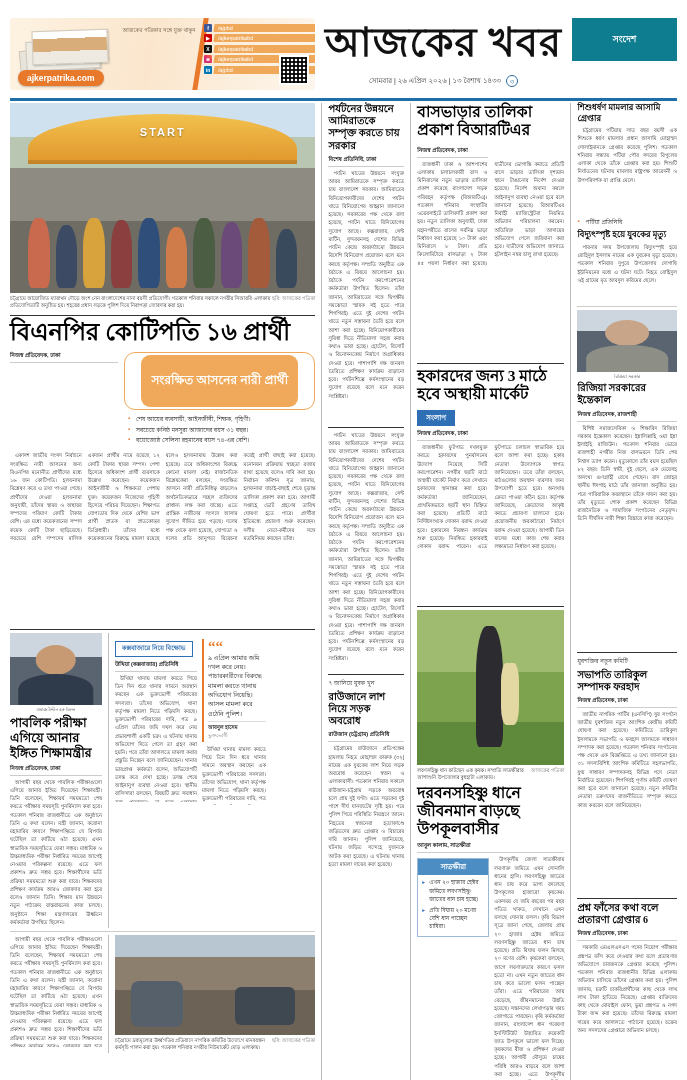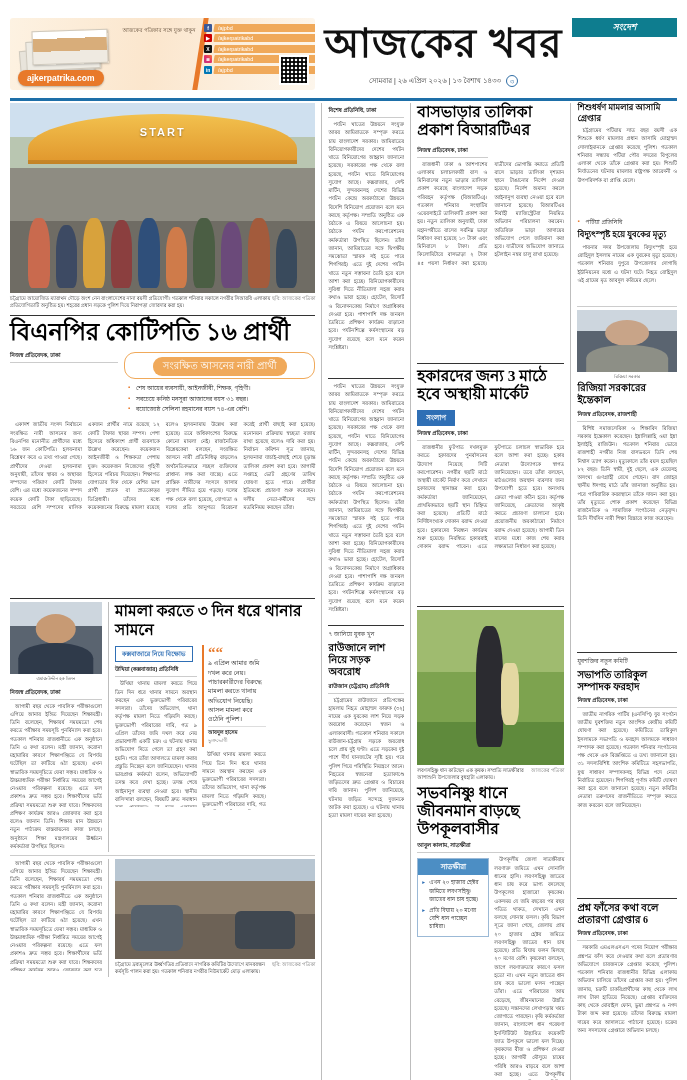--- a/index.html
+++ b/index.html
@@ -54,30 +54,30 @@
               padding:1px 0 1px 4px; border-radius:1px; transform:skewX(-9deg); }
   .soc-name span { display:inline-block; transform:skewX(9deg); }
   .qr { position:absolute; right:6px; bottom:5px; width:30px; height:30px;
         background:
           repeating-linear-gradient(0deg,#222 0 2px,#fff 2px 4px),
           repeating-linear-gradient(90deg,#222 0 2px,#fff 2px 4px);
         background-blend-mode:multiply; border:2px solid #fff; }
 
   .title-wrap { flex:1; display:flex; flex-direction:column;
                 align-items:center; justify-content:center; padding:0 6px; }
-  .paper-title { font-family:Liberation Sans, sans-serif; font-size:40px; font-weight:bold;
+  .paper-title { font-family:Liberation Serif, serif; font-size:40px; font-weight:bold;
                  color:#111; letter-spacing:1px; line-height:1; }
   .dateline { margin-top:12px; display:flex; align-items:center; gap:5px;
               font-size:7px; color:#333; }
   .date-badge { width:12px; height:12px; border:1px solid #2e6ca4; border-radius:50%;
                 color:#2e6ca4; font-size:7px; line-height:11px; text-align:center; }
 
   .side-head { width:105px; flex:none; }
   .side-title { background:#0e7d8f; color:#fff; text-align:center;
-                font-size:9px; font-weight:bold; padding:2px 0;font-style:italic; }
+                font-size:9px; font-weight:bold; padding:14px 0; }
 
   .rule-thick { height:3px; background:#1e6fa8; margin:6px 0 2px; }
 
   
   .body-grid { display:flex; gap:6px; }
   .col { }
   .col-a { width:322px; }
   .col-b { width:80px; }
   .col-c { width:155px; }
   .col-d { width:105px; }
@@ -151,21 +151,21 @@
   }
   .crowd::before { content:""; position:absolute; left:8%; bottom:8%; width:26%;
     height:46%; background:#55606b; border-radius:8px; }
   .crowd::after { content:""; position:absolute; right:10%; bottom:10%; width:30%;
     height:38%; background:#3f4750; border-radius:6px; }
 
   
   .pill-box { border:1px solid #f0a95a; border-radius:11px; padding:2px 0;
               text-align:center; margin:4px 0 3px; }
   .pill-box .pill-t { display:inline-block; background:#f0a95a; color:#fff;
-              font-size:10px; font-weight:normal; padding:1px 10px; border-radius:9px; }
+              font-size:12px; font-weight:bold; padding:16px 10px; border-radius:9px; }
   .bullets { font-size:6px; color:#222; line-height:1.55; padding:2px 4px 3px; }
   .bullets li { list-style:none; position:relative; padding-left:8px; margin-bottom:1px; }
   .bullets li::before { content:"\25AA"; position:absolute; left:0; top:-1px;
                         color:#e8792a; font-size:6px; }
 
   .tag-blue { display:inline-block; background:#2f6fb5; color:#fff;
               font-size:7px; font-weight:bold; padding:2px 9px; }
   .tag-blue-o { display:inline-block; border:1px solid #2f6fb5; color:#2f6fb5;
               font-size:6.4px; font-weight:bold; padding:1.5px 6px; }
 
@@ -292,30 +292,30 @@
         <p>একাদশ জাতীয় সংসদ নির্বাচনে সংরক্ষিত নারী আসনের জন্য বিএনপির মনোনীত প্রার্থীদের মধ্যে ১৬ জন কোটিপতি। হলফনামা বিশ্লেষণ করে এ তথ্য পাওয়া গেছে। প্রার্থীদের দেওয়া হলফনামা অনুযায়ী, তাঁদের স্থাবর ও অস্থাবর সম্পদের পরিমাণ কোটি টাকার বেশি। এর মধ্যে কয়েকজনের সম্পদ কয়েক কোটি টাকা ছাড়িয়েছে। সবচেয়ে বেশি সম্পদের মালিক একজন প্রার্থীর নামে রয়েছে ১২ কোটি টাকার স্থাবর সম্পদ। পেশা হিসেবে অধিকাংশ প্রার্থী ব্যবসাকে উল্লেখ করেছেন। কয়েকজন আইনজীবী ও শিক্ষকতা পেশায় যুক্ত। কয়েকজন নিজেদের গৃহিণী হিসেবে পরিচয় দিয়েছেন। শিক্ষাগত যোগ্যতার দিক থেকে বেশির ভাগ প্রার্থী স্নাতক বা স্নাতকোত্তর ডিগ্রিধারী। তাঁদের মধ্যে কয়েকজনের বিরুদ্ধে মামলা রয়েছে বলেও হলফনামায় উল্লেখ করা হয়েছে। তবে অধিকাংশের বিরুদ্ধে কোনো মামলা নেই। রাজনৈতিক বিশ্লেষকেরা বলছেন, সংরক্ষিত আসনে নারী প্রতিনিধিত্ব বাড়লেও অর্থনৈতিকভাবে সচ্ছল ব্যক্তিদের প্রাধান্য লক্ষ করা যাচ্ছে। এতে প্রান্তিক নারীদের সংসদে আসার সুযোগ সীমিত হয়ে পড়ছে। দলের পক্ষ থেকে বলা হয়েছে, যোগ্যতা ও দলের প্রতি আনুগত্য বিবেচনা করেই প্রার্থী বাছাই করা হয়েছে। মনোনয়ন প্রক্রিয়ায় স্বচ্ছতা বজায় রাখা হয়েছে বলেও দাবি করা হয়। নির্বাচন কমিশন সূত্র জানায়, হলফনামা যাচাই-বাছাই শেষে চূড়ান্ত তালিকা প্রকাশ করা হবে। আগামী সপ্তাহে ভোট গ্রহণের তারিখ ঘোষণা হতে পারে। প্রার্থীরা ইতিমধ্যে প্রচারণা শুরু করেছেন। দলীয় নেতা-কর্মীদের সঙ্গে মতবিনিময় করছেন তাঁরা।</p>
       </div>
 
       <div class="hr-sol"></div>
 
       <div style="display:flex; gap:6px; margin-top:2px;">
 
         <div style="width:92px;">
           <div class="photo portrait" style="height:72px;"></div>
           <div class="caption" style="text-align:center; font-size:4.4px;">এমাজউদ্দীন হক মিলন</div>
+          <h3 class="hl-md">পাবলিক পরীক্ষা এগিয়ে আনার ইঙ্গিত শিক্ষামন্ত্রীর</h3>
           <div class="byline">নিজস্ব প্রতিবেদক, ঢাকা</div>
           <div class="bodytext" style="height:150px; overflow:hidden;">
             <p>আগামী বছর থেকে পাবলিক পরীক্ষাগুলো এগিয়ে আনার ইঙ্গিত দিয়েছেন শিক্ষামন্ত্রী। তিনি বলেছেন, শিক্ষাবর্ষ সময়মতো শেষ করতে পরীক্ষার সময়সূচি পুনর্বিন্যাস করা হবে। গতকাল শনিবার রাজধানীতে এক অনুষ্ঠানে তিনি এ কথা বলেন। মন্ত্রী জানান, করোনা মহামারির কারণে শিক্ষাপঞ্জিতে যে বিপর্যয় ঘটেছিল তা কাটিয়ে ওঠা হয়েছে। এখন স্বাভাবিক সময়সূচিতে ফেরা সম্ভব। মাধ্যমিক ও উচ্চমাধ্যমিক পরীক্ষা নির্ধারিত সময়ের আগেই নেওয়ার পরিকল্পনা রয়েছে। এতে ফল প্রকাশও দ্রুত সম্ভব হবে। শিক্ষার্থীদের ভর্তি প্রক্রিয়া সময়মতো শুরু করা যাবে। শিক্ষকদের প্রশিক্ষণ কার্যক্রম আরও জোরদার করা হবে বলেও জানান তিনি। শিক্ষার মান উন্নয়নে নতুন পাঠ্যক্রম বাস্তবায়নের কাজ চলছে। অনুষ্ঠানে শিক্ষা মন্ত্রণালয়ের ঊর্ধ্বতন কর্মকর্তারা উপস্থিত ছিলেন।</p>
           </div>
         </div>
 
         <div class="vline"></div>
 
         <div style="flex:1;">
-          <h3 class="hl-lg">মামলা করতে ৩ দিন ধরে থানার সামনে</h3>
           <div style="display:flex; gap:5px; margin-top:3px;">
             <div style="width:82px;">
               <span class="tag-blue-o">কক্সবাজারে নিয়ে বিক্ষোভ</span>
               <div class="byline" style="margin-top:3px;">উখিয়া (কক্সবাজার) প্রতিনিধি</div>
               <div class="bodytext" style="height:128px; overflow:hidden;">
                 <p>উখিয়া থানায় মামলা করতে গিয়ে তিন দিন ধরে থানার সামনে অবস্থান করছেন এক ভুক্তভোগী পরিবারের সদস্যরা। তাঁদের অভিযোগ, থানা কর্তৃপক্ষ মামলা নিতে গড়িমসি করছে। ভুক্তভোগী পরিবারের দাবি, গত ৯ এপ্রিল তাঁদের জমি দখল করে নেয় প্রভাবশালী একটি চক্র। এ ঘটনায় থানায় অভিযোগ দিতে গেলে তা গ্রহণ করা হয়নি। পরে তাঁরা আদালতে মামলা করার প্রস্তুতি নিচ্ছেন বলে জানিয়েছেন। থানার ভারপ্রাপ্ত কর্মকর্তা বলেন, অভিযোগটি তদন্ত করে দেখা হচ্ছে। তদন্ত শেষে আইনানুগ ব্যবস্থা নেওয়া হবে। স্থানীয় বাসিন্দারা বলছেন, বিষয়টি দ্রুত সমাধান করা প্রয়োজন। না হলে এলাকায় উত্তেজনা ছড়িয়ে পড়তে পারে।</p>
               </div>
             </div>
             <div style="width:64px;">
               <div class="quote-box">
@@ -351,20 +351,21 @@
           </div>
         </div>
       </div>
 
     </div>
 
     <div class="vline"></div>
 
     <div class="col col-b">
 
+      <h3 class="hl-sm">পর্যটনের উন্নয়নে আমিরাতকে সম্পৃক্ত করতে চায় সরকার</h3>
       <div class="byline">বিশেষ প্রতিনিধি, ঢাকা</div>
       <div class="bodytext" style="height:255px; overflow:hidden;">
         <p>পর্যটন খাতের উন্নয়নে সংযুক্ত আরব আমিরাতকে সম্পৃক্ত করতে চায় বাংলাদেশ সরকার। আমিরাতের বিনিয়োগকারীদের দেশের পর্যটন খাতে বিনিয়োগের আহ্বান জানানো হয়েছে। সরকারের পক্ষ থেকে বলা হয়েছে, পর্যটন খাতে বিনিয়োগের সুযোগ আছে। কক্সবাজার, সেন্ট মার্টিন, সুন্দরবনসহ দেশের বিভিন্ন পর্যটন কেন্দ্রে অবকাঠামো উন্নয়নে বিদেশি বিনিয়োগ প্রয়োজন বলে মনে করছে কর্তৃপক্ষ। সম্প্রতি অনুষ্ঠিত এক বৈঠকে এ বিষয়ে আলোচনা হয়। বৈঠকে পর্যটন করপোরেশনের কর্মকর্তারা উপস্থিত ছিলেন। তাঁরা জানান, আমিরাতের সঙ্গে দ্বিপক্ষীয় সমঝোতা স্মারক সই হতে পারে শিগগিরই। এতে দুই দেশের পর্যটন খাতে নতুন সম্ভাবনা তৈরি হবে বলে আশা করা হচ্ছে। বিনিয়োগকারীদের সুবিধা দিতে নীতিমালা সহজ করার কথাও ভাবা হচ্ছে। হোটেল, রিসোর্ট ও বিনোদনকেন্দ্র নির্মাণে অগ্রাধিকার দেওয়া হবে। পাশাপাশি দক্ষ জনবল তৈরিতে প্রশিক্ষণ কার্যক্রম বাড়ানো হবে। পর্যটনশিল্পে কর্মসংস্থানের বড় সুযোগ রয়েছে বলে মনে করেন সংশ্লিষ্টরা।</p>
       </div>
 
       <div class="hr-sol"></div>
 
       <div class="bodytext" style="height:240px; overflow:hidden;">
         <p>পর্যটন খাতের উন্নয়নে সংযুক্ত আরব আমিরাতকে সম্পৃক্ত করতে চায় বাংলাদেশ সরকার। আমিরাতের বিনিয়োগকারীদের দেশের পর্যটন খাতে বিনিয়োগের আহ্বান জানানো হয়েছে। সরকারের পক্ষ থেকে বলা হয়েছে, পর্যটন খাতে বিনিয়োগের সুযোগ আছে। কক্সবাজার, সেন্ট মার্টিন, সুন্দরবনসহ দেশের বিভিন্ন পর্যটন কেন্দ্রে অবকাঠামো উন্নয়নে বিদেশি বিনিয়োগ প্রয়োজন বলে মনে করছে কর্তৃপক্ষ। সম্প্রতি অনুষ্ঠিত এক বৈঠকে এ বিষয়ে আলোচনা হয়। বৈঠকে পর্যটন করপোরেশনের কর্মকর্তারা উপস্থিত ছিলেন। তাঁরা জানান, আমিরাতের সঙ্গে দ্বিপক্ষীয় সমঝোতা স্মারক সই হতে পারে শিগগিরই। এতে দুই দেশের পর্যটন খাতে নতুন সম্ভাবনা তৈরি হবে বলে আশা করা হচ্ছে। বিনিয়োগকারীদের সুবিধা দিতে নীতিমালা সহজ করার কথাও ভাবা হচ্ছে। হোটেল, রিসোর্ট ও বিনোদনকেন্দ্র নির্মাণে অগ্রাধিকার দেওয়া হবে। পাশাপাশি দক্ষ জনবল তৈরিতে প্রশিক্ষণ কার্যক্রম বাড়ানো হবে। পর্যটনশিল্পে কর্মসংস্থানের বড় সুযোগ রয়েছে বলে মনে করেন সংশ্লিষ্টরা।</p>
       </div>
@@ -406,21 +407,21 @@
       </div>
 
       <div class="hr-sol"></div>
 
       <div class="photo field" style="height:155px;"></div>
       <div class="caption">
         <span class="cap-credit">আজকের পত্রিকা</span>
         <span>লবণসহিষ্ণু ধান কাটছেন এক কৃষক। সম্প্রতি সাতক্ষীরার আশাশুনি উপজেলার বুধহাটা এলাকায়।</span>
       </div>
 
-      <h2 class="hl-lg">সভবনিষ্ণু ধানে জীবনমান বাড়ছে উপকূলবাসীর</h2>
+      <h2 class="hl-lg">দরবনসহিষ্ণু ধানে জীবনমান বাড়ছে উপকূলবাসীর</h2>
       <div class="byline">আবুল কালাম, সাতক্ষীরা</div>
 
       <div style="display:flex; gap:5px;">
         <div style="width:72px;">
           <div class="side-box">
             <div class="sb-h">সাতক্ষীরা</div>
             <ul>
               <li>এখন ২০ হাজার হেক্টর জমিতে লবণসহিষ্ণু জাতের ধান চাষ হচ্ছে।</li>
               <li>প্রতি বিঘায় ২০ মণের বেশি ধান পাচ্ছেন চাষিরা।</li>
             </ul>

